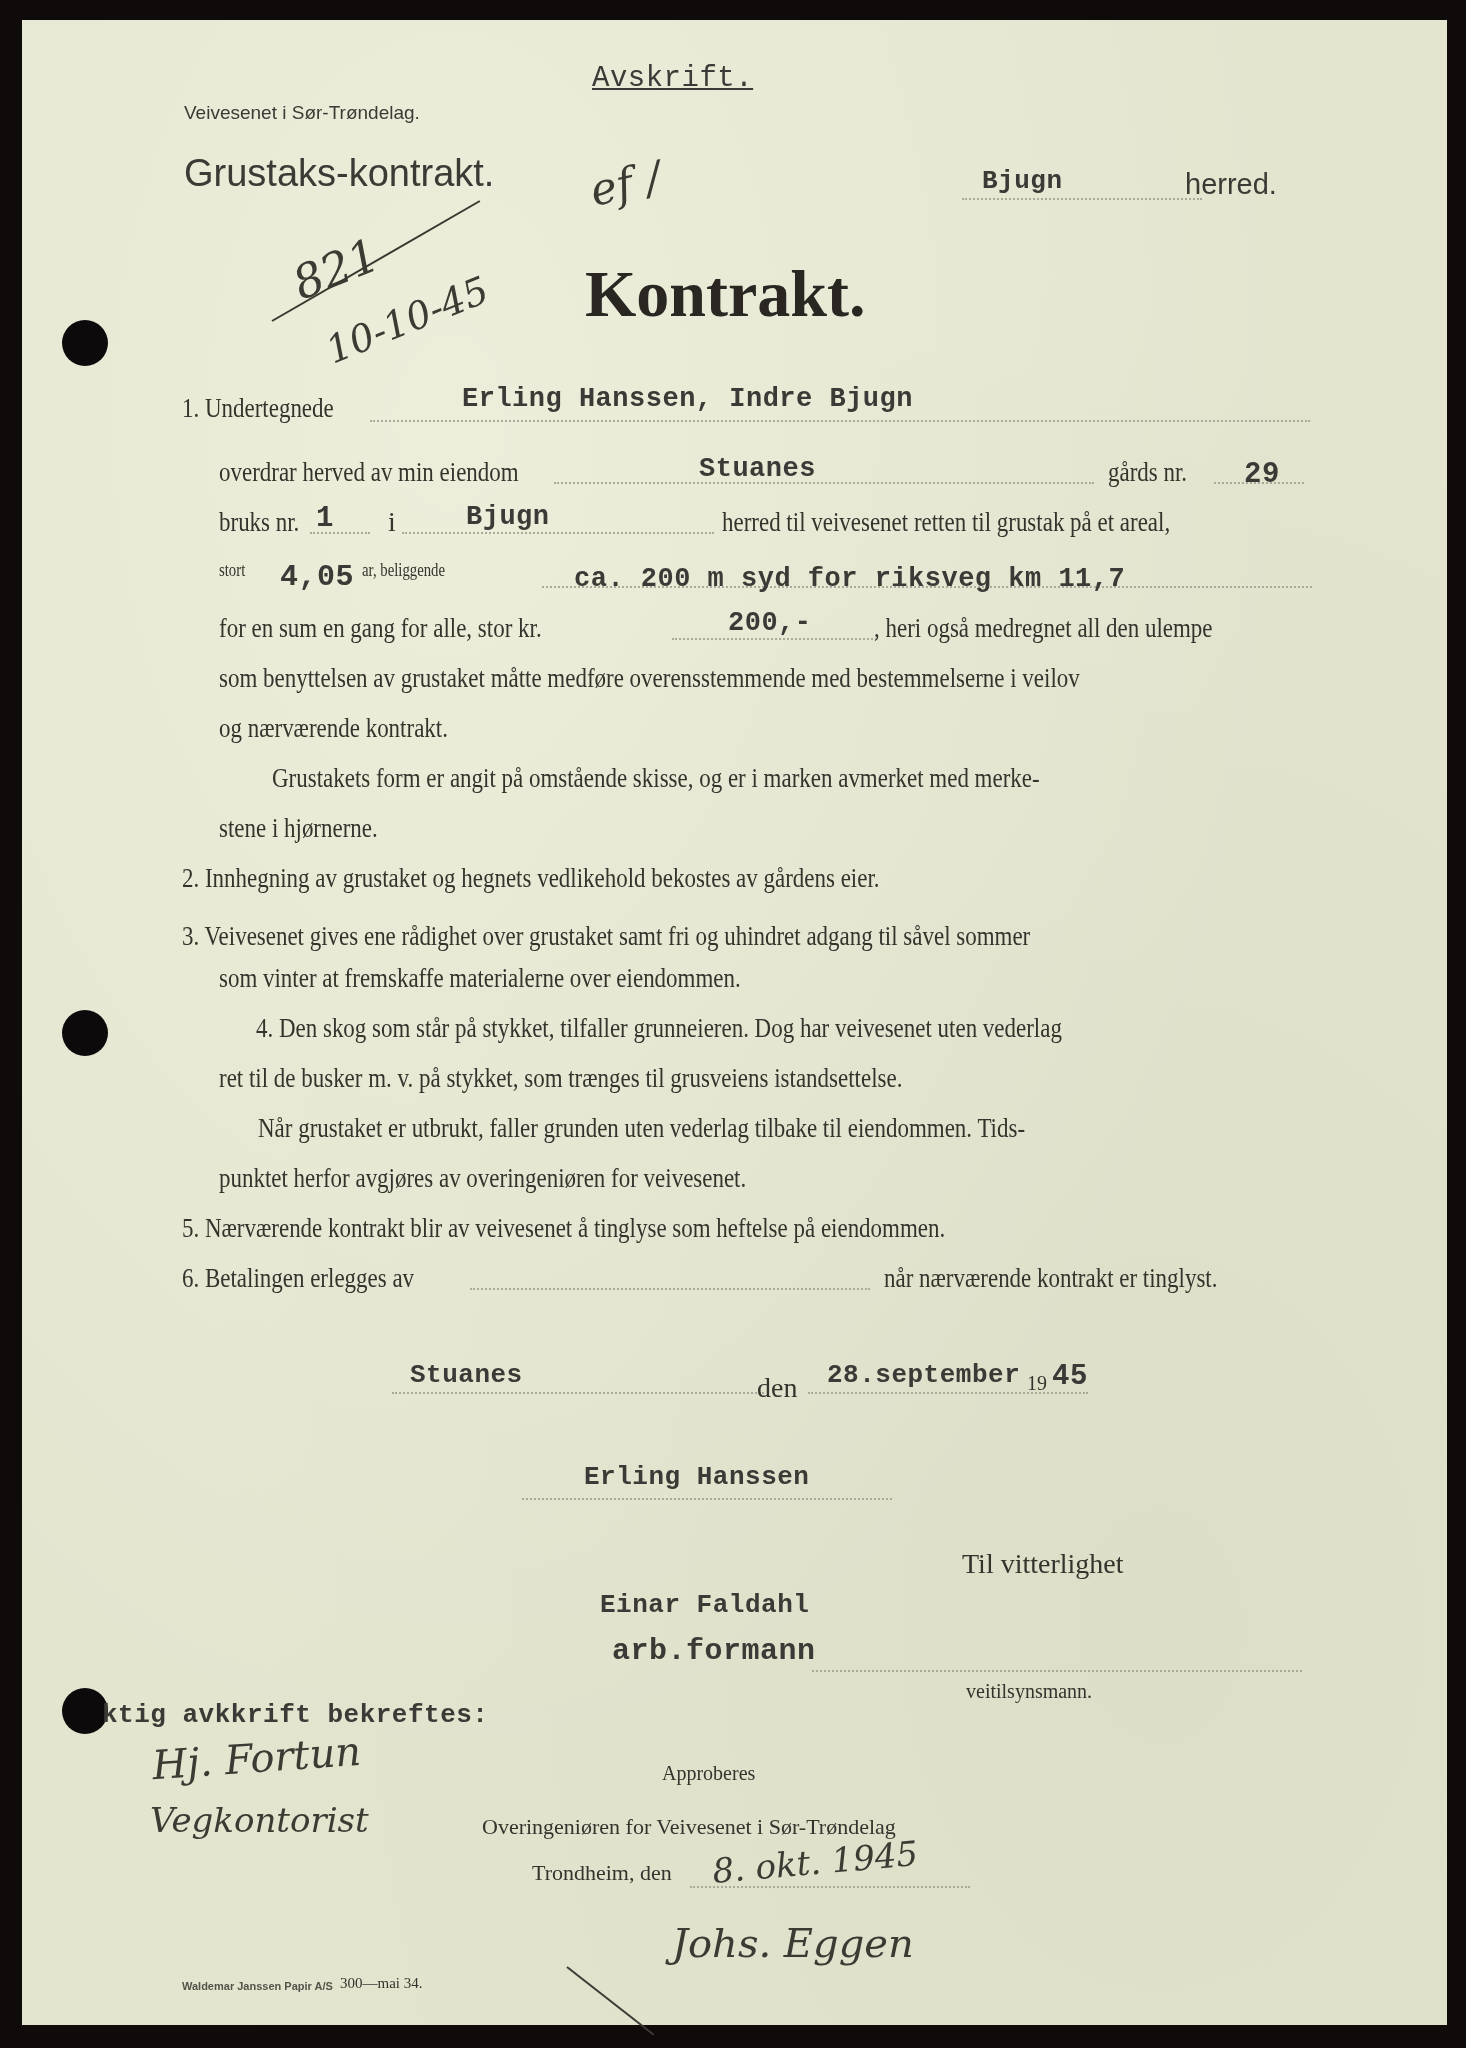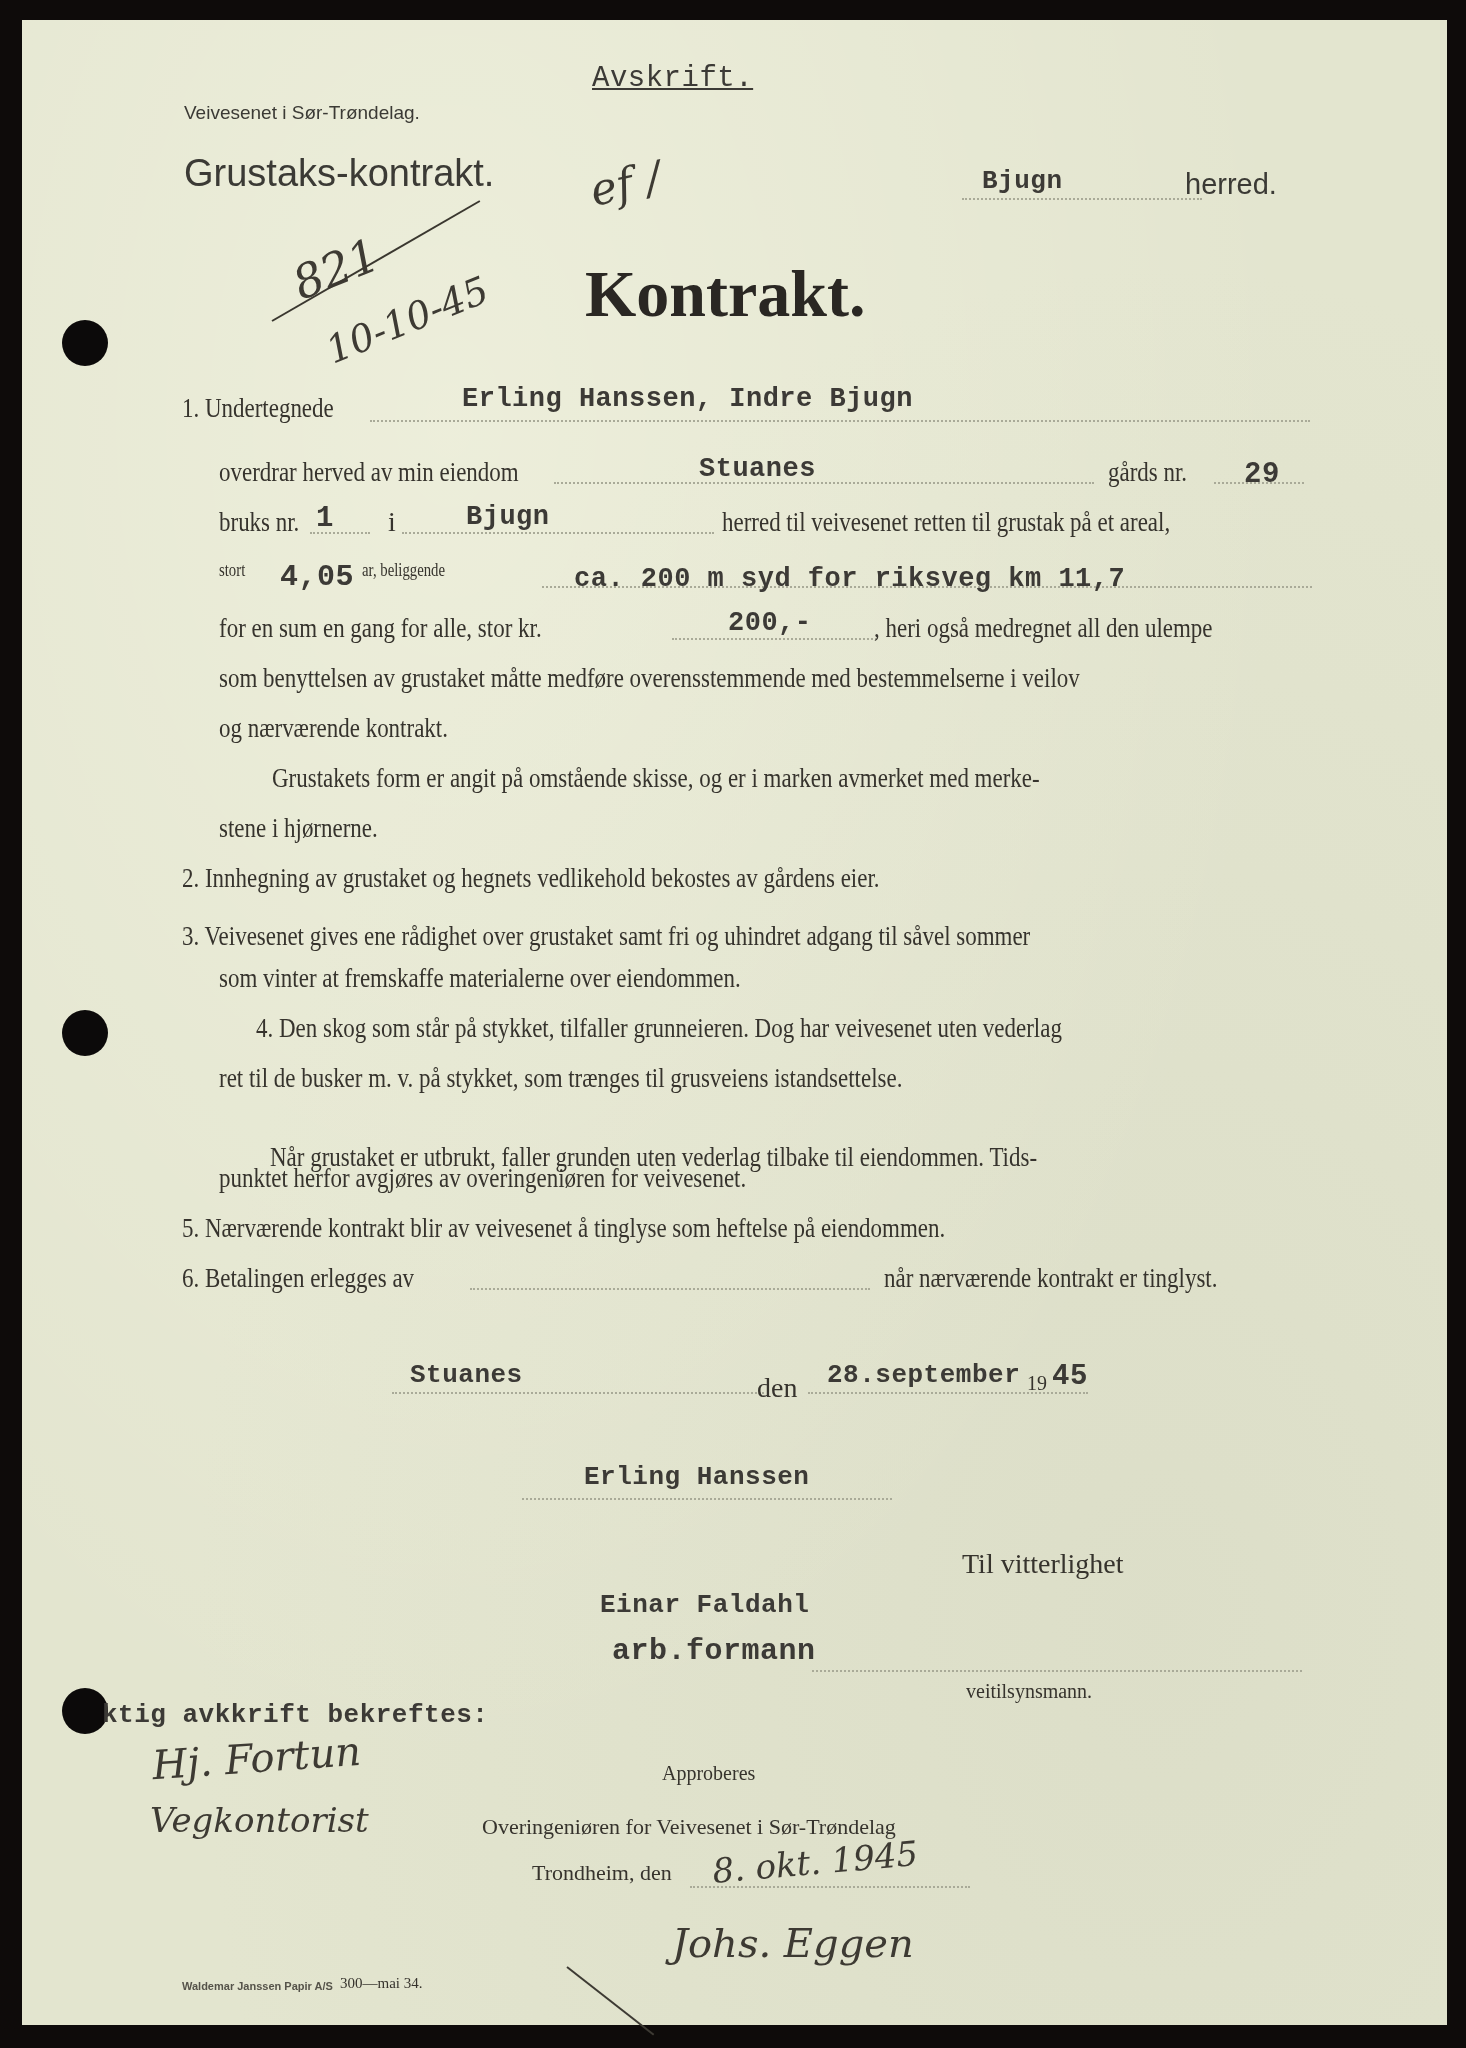--- a/index.html
+++ b/index.html
@@ -122,21 +122,21 @@
     <span class="cond">som vinter at fremskaffe materialerne over eiendommen.</span>
   </div>
 
   <div class="abs serif line" style="left:234px; top:992px;">
     <span class="cond"><span>4.</span>
     <span>Den skog som står på stykket, tilfaller grunneieren. Dog har veivesenet uten vederlag</span></span>
   </div>
   <div class="abs serif line" style="left:197px; top:1042px;">
     <span class="cond">ret til de busker m. v. på stykket, som trænges til grusveiens istandsettelse.</span>
   </div>
-  <div class="abs serif line" style="left:248px; top:1092px;margin-top:29px;">
+  <div class="abs serif line" style="left:236px; top:1092px;">
     <span class="cond">Når grustaket er utbrukt, faller grunden uten vederlag tilbake til eiendommen. Tids-</span>
   </div>
   <div class="abs serif line" style="left:197px; top:1142px;">
     <span class="cond">punktet herfor avgjøres av overingeniøren for veivesenet.</span>
   </div>
 
   <div class="abs serif line" style="left:160px; top:1192px;">
     <span class="cond"><span>5.</span>
     <span>Nærværende kontrakt blir av veivesenet å tinglyse som heftelse på eiendommen.</span></span>
   </div>

